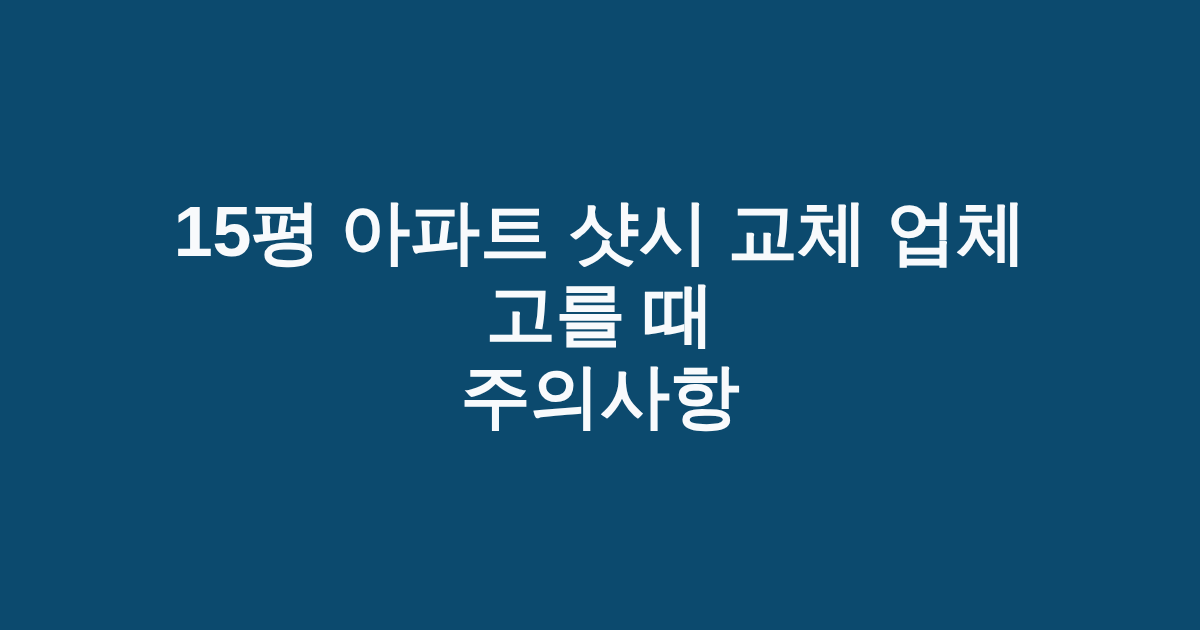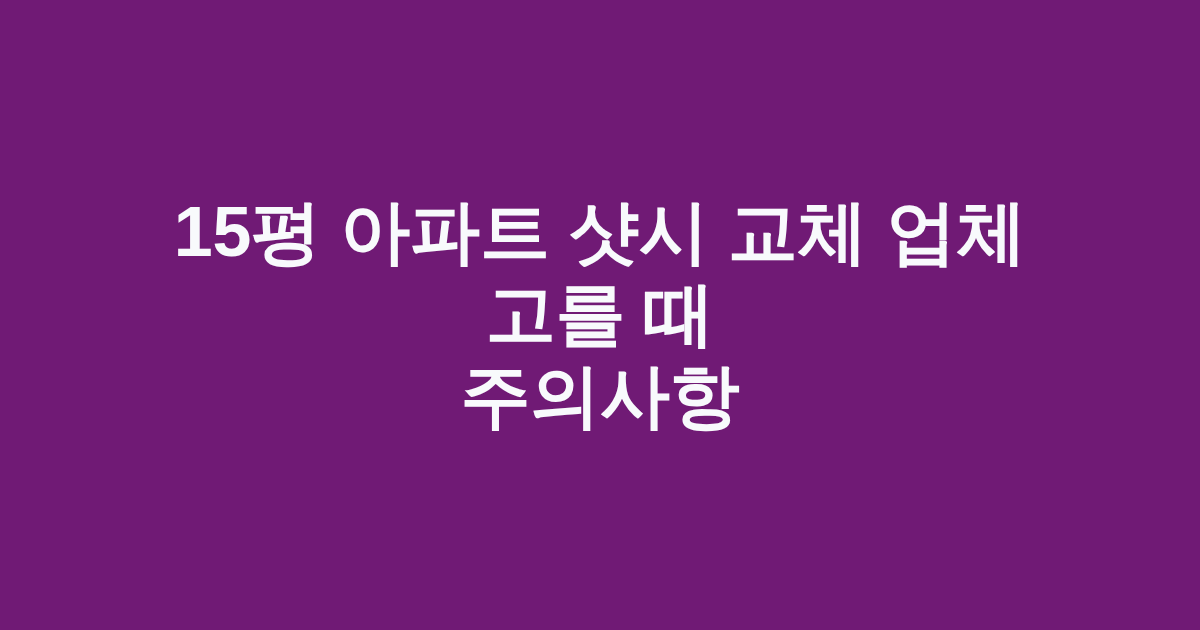--- a/index.html
+++ b/index.html
@@ -44,21 +44,21 @@
     font-weight: 700;
     line-height: 1.17;
     letter-spacing: -0.2px;
     word-break: keep-all;
     white-space: pre-line;
   }
 </style>
 </head>
 <body>
 
-<div class="thumbnail-card" style="background-color: #701a75;">
+<div class="thumbnail-card" style="background-color: #0c4a6e;">
 
   <div class="title-block">
 
     <h1 class="thumbnail-title" style="color: rgb(248, 250, 252);">15평 아파트 샷시 교체 업체 고를 때
 주의사항</h1>
 
   </div>
 
 </div>
 

